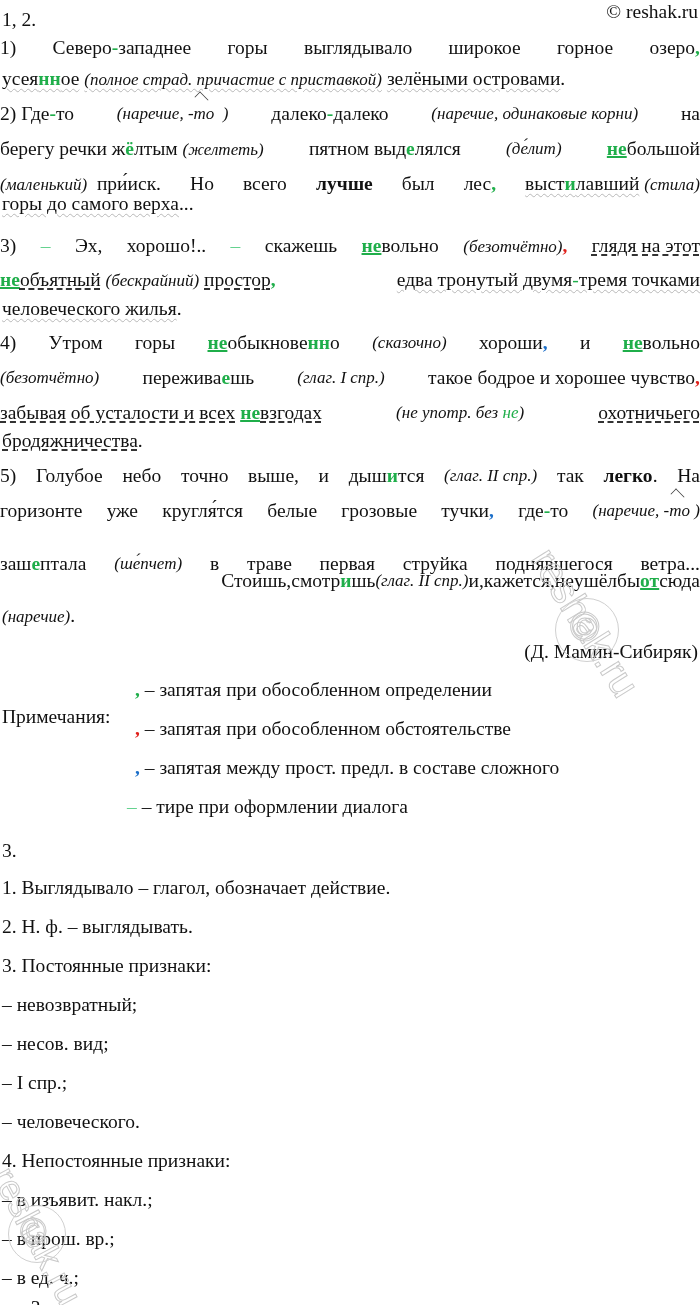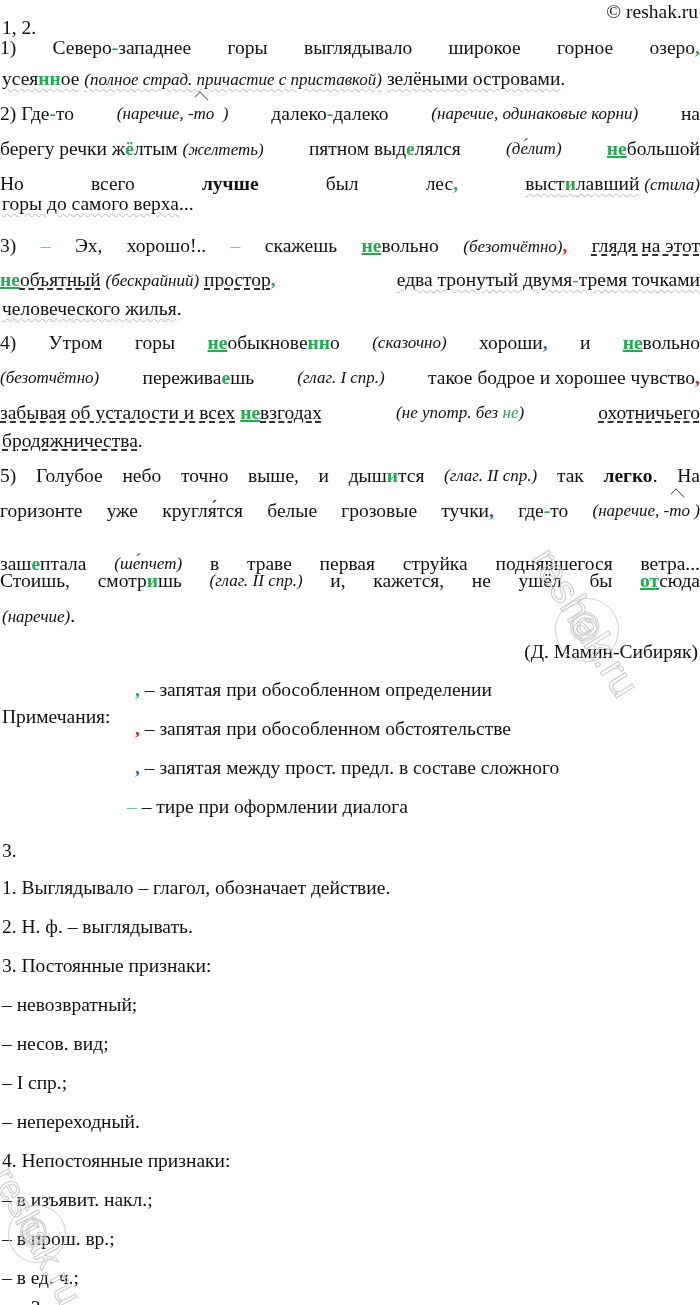--- a/index.html
+++ b/index.html
@@ -40,21 +40,21 @@
     pointer-events: none;
   }
   .wm-c {
     position: absolute; color: transparent; -webkit-text-stroke: 1px #c9c9c9;
     font-family: "Liberation Sans", "DejaVu Sans", sans-serif; pointer-events: none;
   }
 </style>
 </head>
 <body>
 
-<div class="line" style="top:16px;left:2px;text-align:center;">1, 2.</div>
+<div class="line" style="top:8px;left:2px;text-align:center;">1, 2.</div>
 <div class="line" style="top:0px;left:auto;right:2px;">© reshak.ru</div>
 
 <div class="line just" style="top:36px;">
   <span>1)</span>
   <span><span>Северо</span><span class="g">-</span><span>западнее</span></span>
   <span>горы</span>
   <span>выглядывало</span>
   <span>широкое</span>
   <span>горное</span>
   <span><span>озеро</span><span class="g">,</span></span>
@@ -72,20 +72,21 @@
   <span class="note">(наречие, одинаковые корни)</span>
   <span>на</span>
 </div>
 <div class="line just" style="top:137px;">
   <span><span>берегу речки ж</span><span class="g">ё</span><span>лтым</span> <span class="note">(желтеть)</span></span>
   <span><span>пятном выд</span><span class="g">е</span><span>лялся</span></span>
   <span class="note">(де́лит)</span>
   <span><span class="g ul-g">не</span><span>большой</span></span>
 </div>
 <div class="line just" style="top:172px;">
+  <span><span class="note">(маленький)</span>  <span>при́иск.</span></span>
   <span>Но</span>
   <span>всего</span>
   <span class="bold">лучше</span>
   <span>был</span>
   <span><span>лес</span><span class="g">,</span></span>
   <span><span class="wavy"><span>выст</span><span class="g">и</span><span>лавший</span></span> <span class="note">(стила)</span></span>
 </div>
 <div class="line" style="top:192px;left:2px;">
   <span class="wavy">горы до самого верха</span><span>...</span>
 </div>
@@ -160,21 +161,21 @@
 <div class="line just" style="top:544px;margin-top:8px;">
   <span><span>заш</span><span class="g">е</span><span>птала</span></span>
   <span class="note">(ше́пчет)</span>
   <span>в</span>
   <span>траве</span>
   <span>первая</span>
   <span>струйка</span>
   <span>поднявшегося</span>
   <span>ветра...</span>
 </div>
-<div class="line just" style="top:569px;">
+<div class="line just" style="top:569px;justify-content:flex-end;">
   <span>Стоишь,</span>
   <span><span>смотр</span><span class="g">и</span><span>шь</span></span>
   <span class="note">(глаг. II спр.)</span>
   <span>и,</span>
   <span>кажется,</span>
   <span>не</span>
   <span>ушёл</span>
   <span>бы</span>
   <span><span class="g ul-g">от</span><span>сюда</span></span>
 </div>
@@ -198,21 +199,21 @@
   <span class="lg">–</span>  <span>– тире при оформлении диалога</span>
 </div>
 
 <div class="line" style="top:839px;left:2px;">3.</div>
 <div class="line" style="top:876px;left:2px;">1. Выглядывало – глагол, обозначает действие.</div>
 <div class="line" style="top:915px;left:2px;">2. Н. ф. – выглядывать.</div>
 <div class="line" style="top:954px;left:2px;">3. Постоянные признаки:</div>
 <div class="line" style="top:993px;left:2px;">– невозвратный;</div>
 <div class="line" style="top:1032px;left:2px;">– несов. вид;</div>
 <div class="line" style="top:1071px;left:2px;">– I спр.;</div>
-<div class="line" style="top:1110px;left:2px;">– непереходный.</div>
+<div class="line" style="top:1110px;left:2px;">– человеческого.</div>
 <div class="line" style="top:1149px;left:2px;">4. Непостоянные признаки:</div>
 <div class="line" style="top:1188px;left:2px;">– в изъявит. накл.;</div>
 <div class="line" style="top:1227px;left:2px;">– в прош. вр.;</div>
 <div class="line" style="top:1266px;left:2px;">– в ед. ч.;</div>
 <div class="line" style="top:1296px;left:2px;">– в 3 лице;</div>
 
 <div class="wm" style="left:560px;top:540px;font-size:40px;transform:rotate(58deg);transform-origin:left top;">reshak.ru</div>
 <div class="wm-circle" style="left:555px;top:598px;width:62px;height:62px;"></div>
 <div class="wm-c" style="left:570px;top:605px;font-size:40px;">©</div>
 

